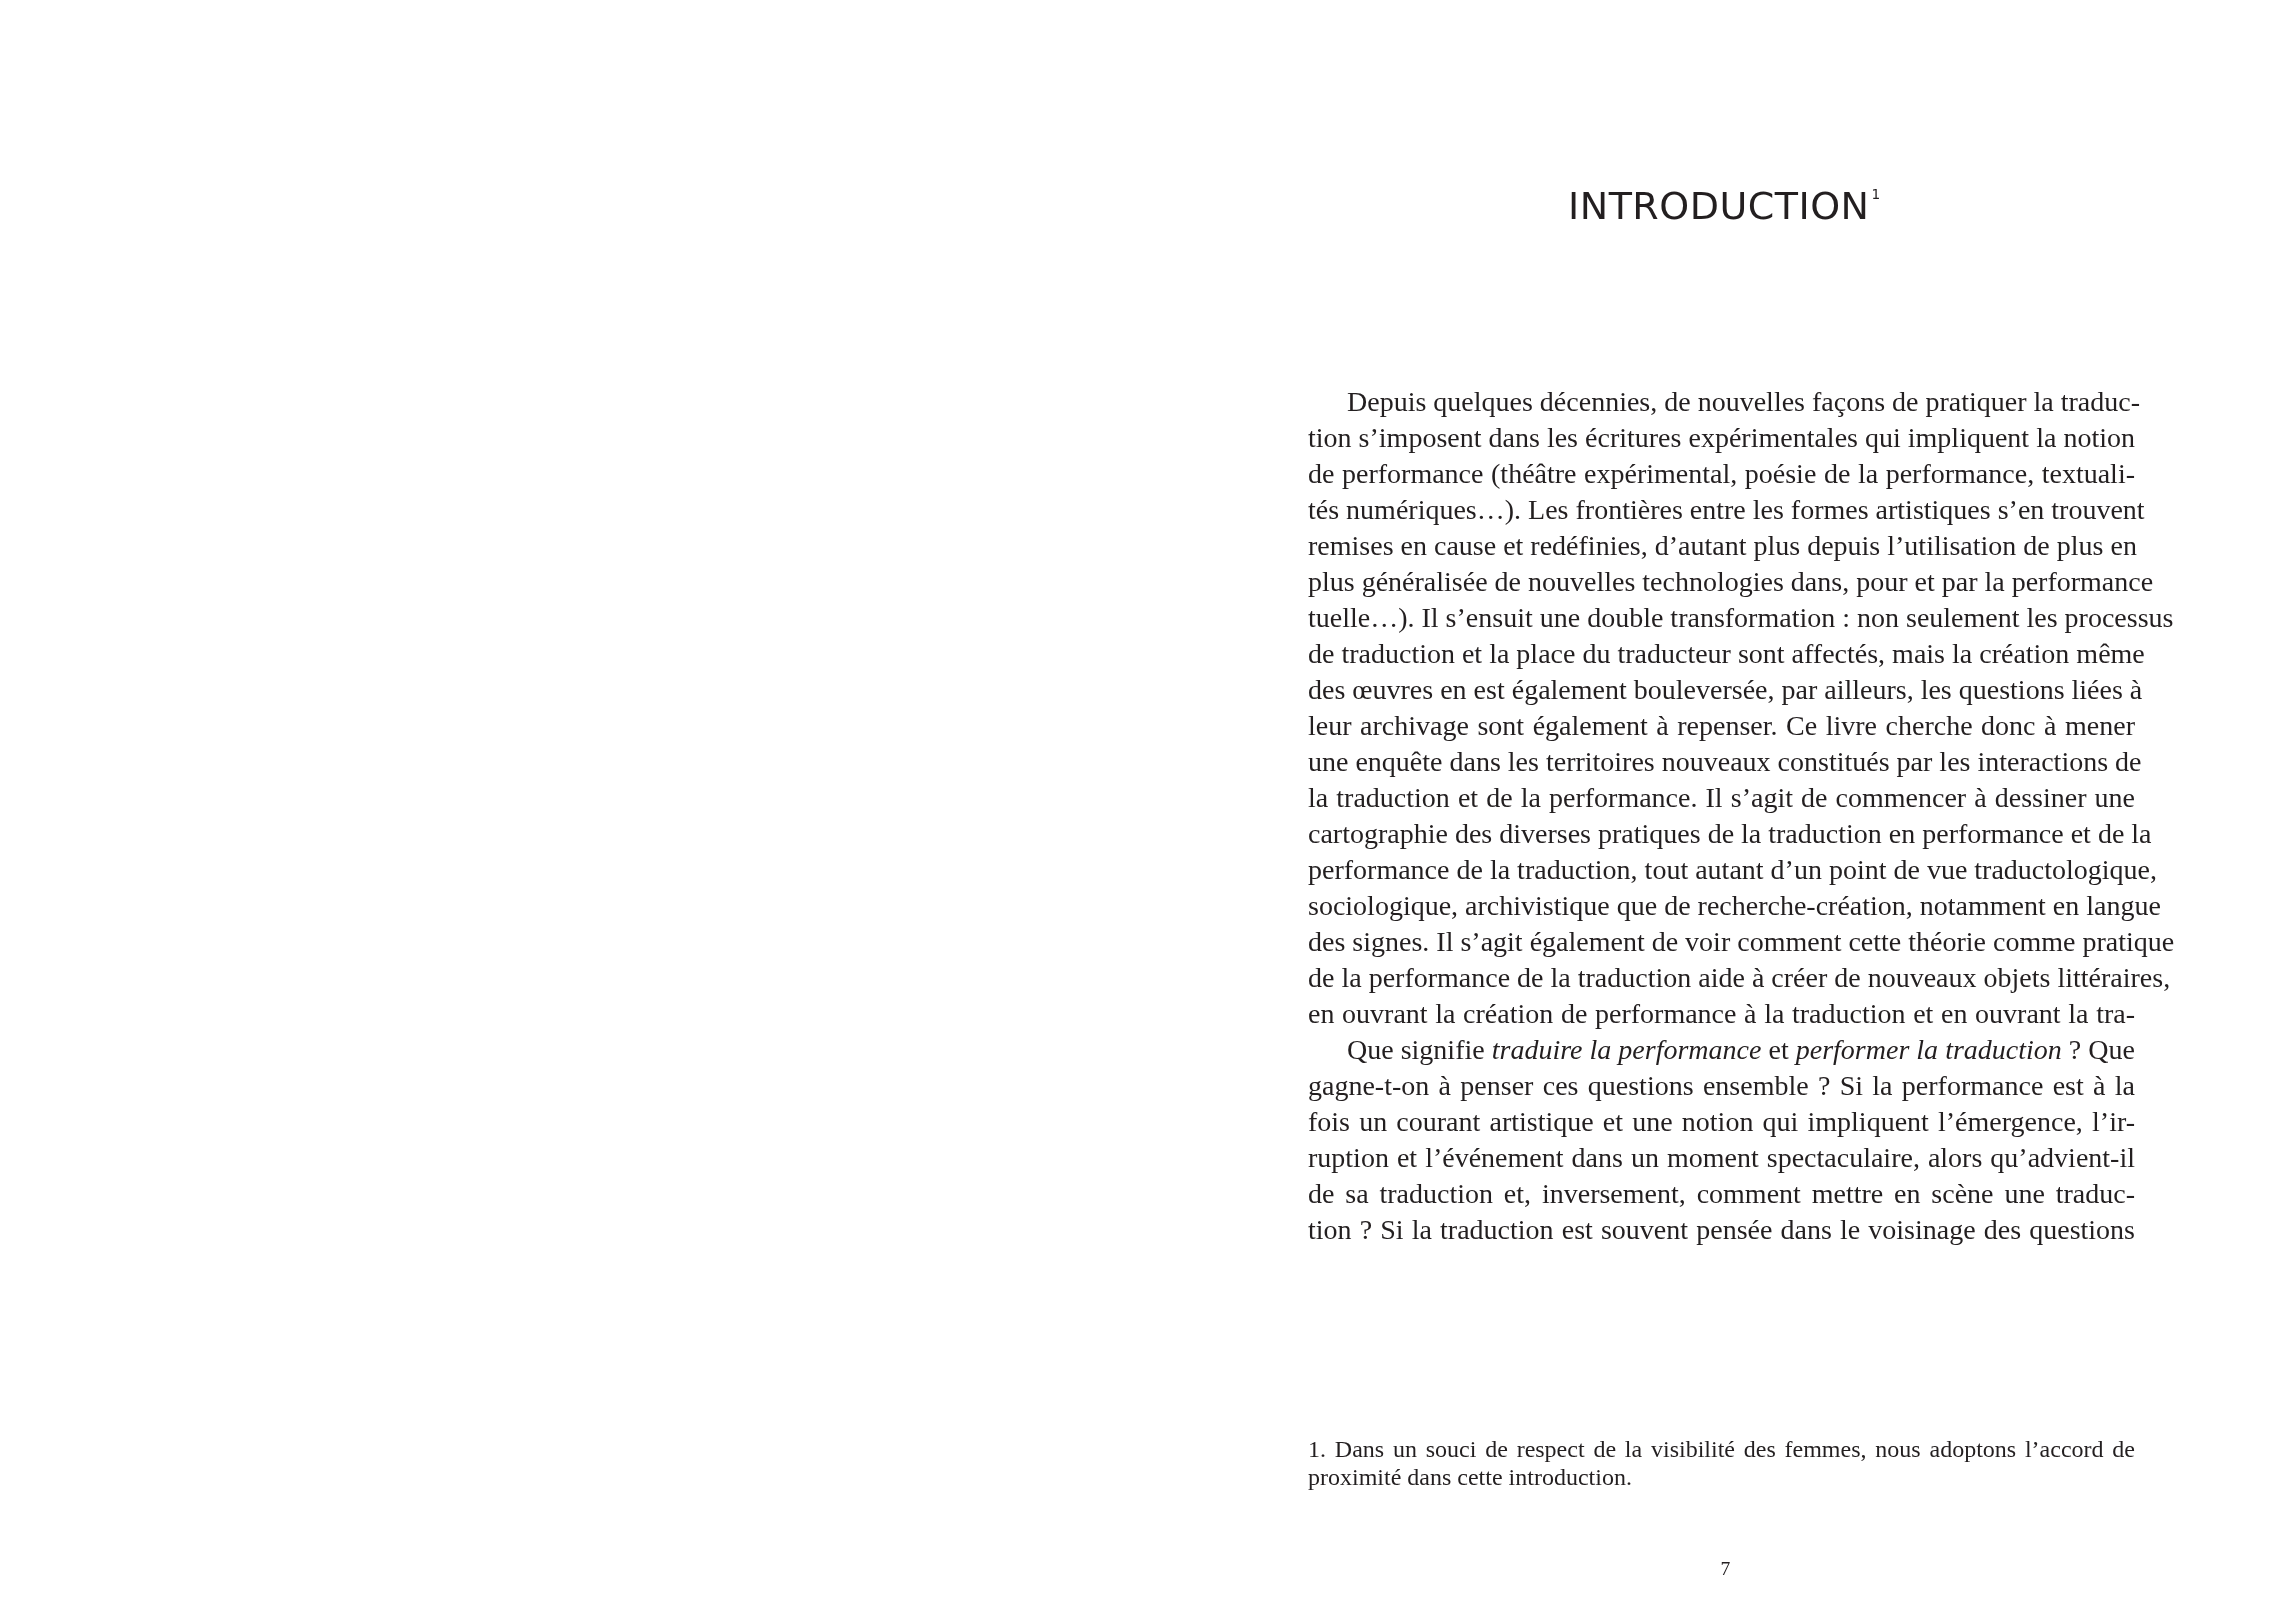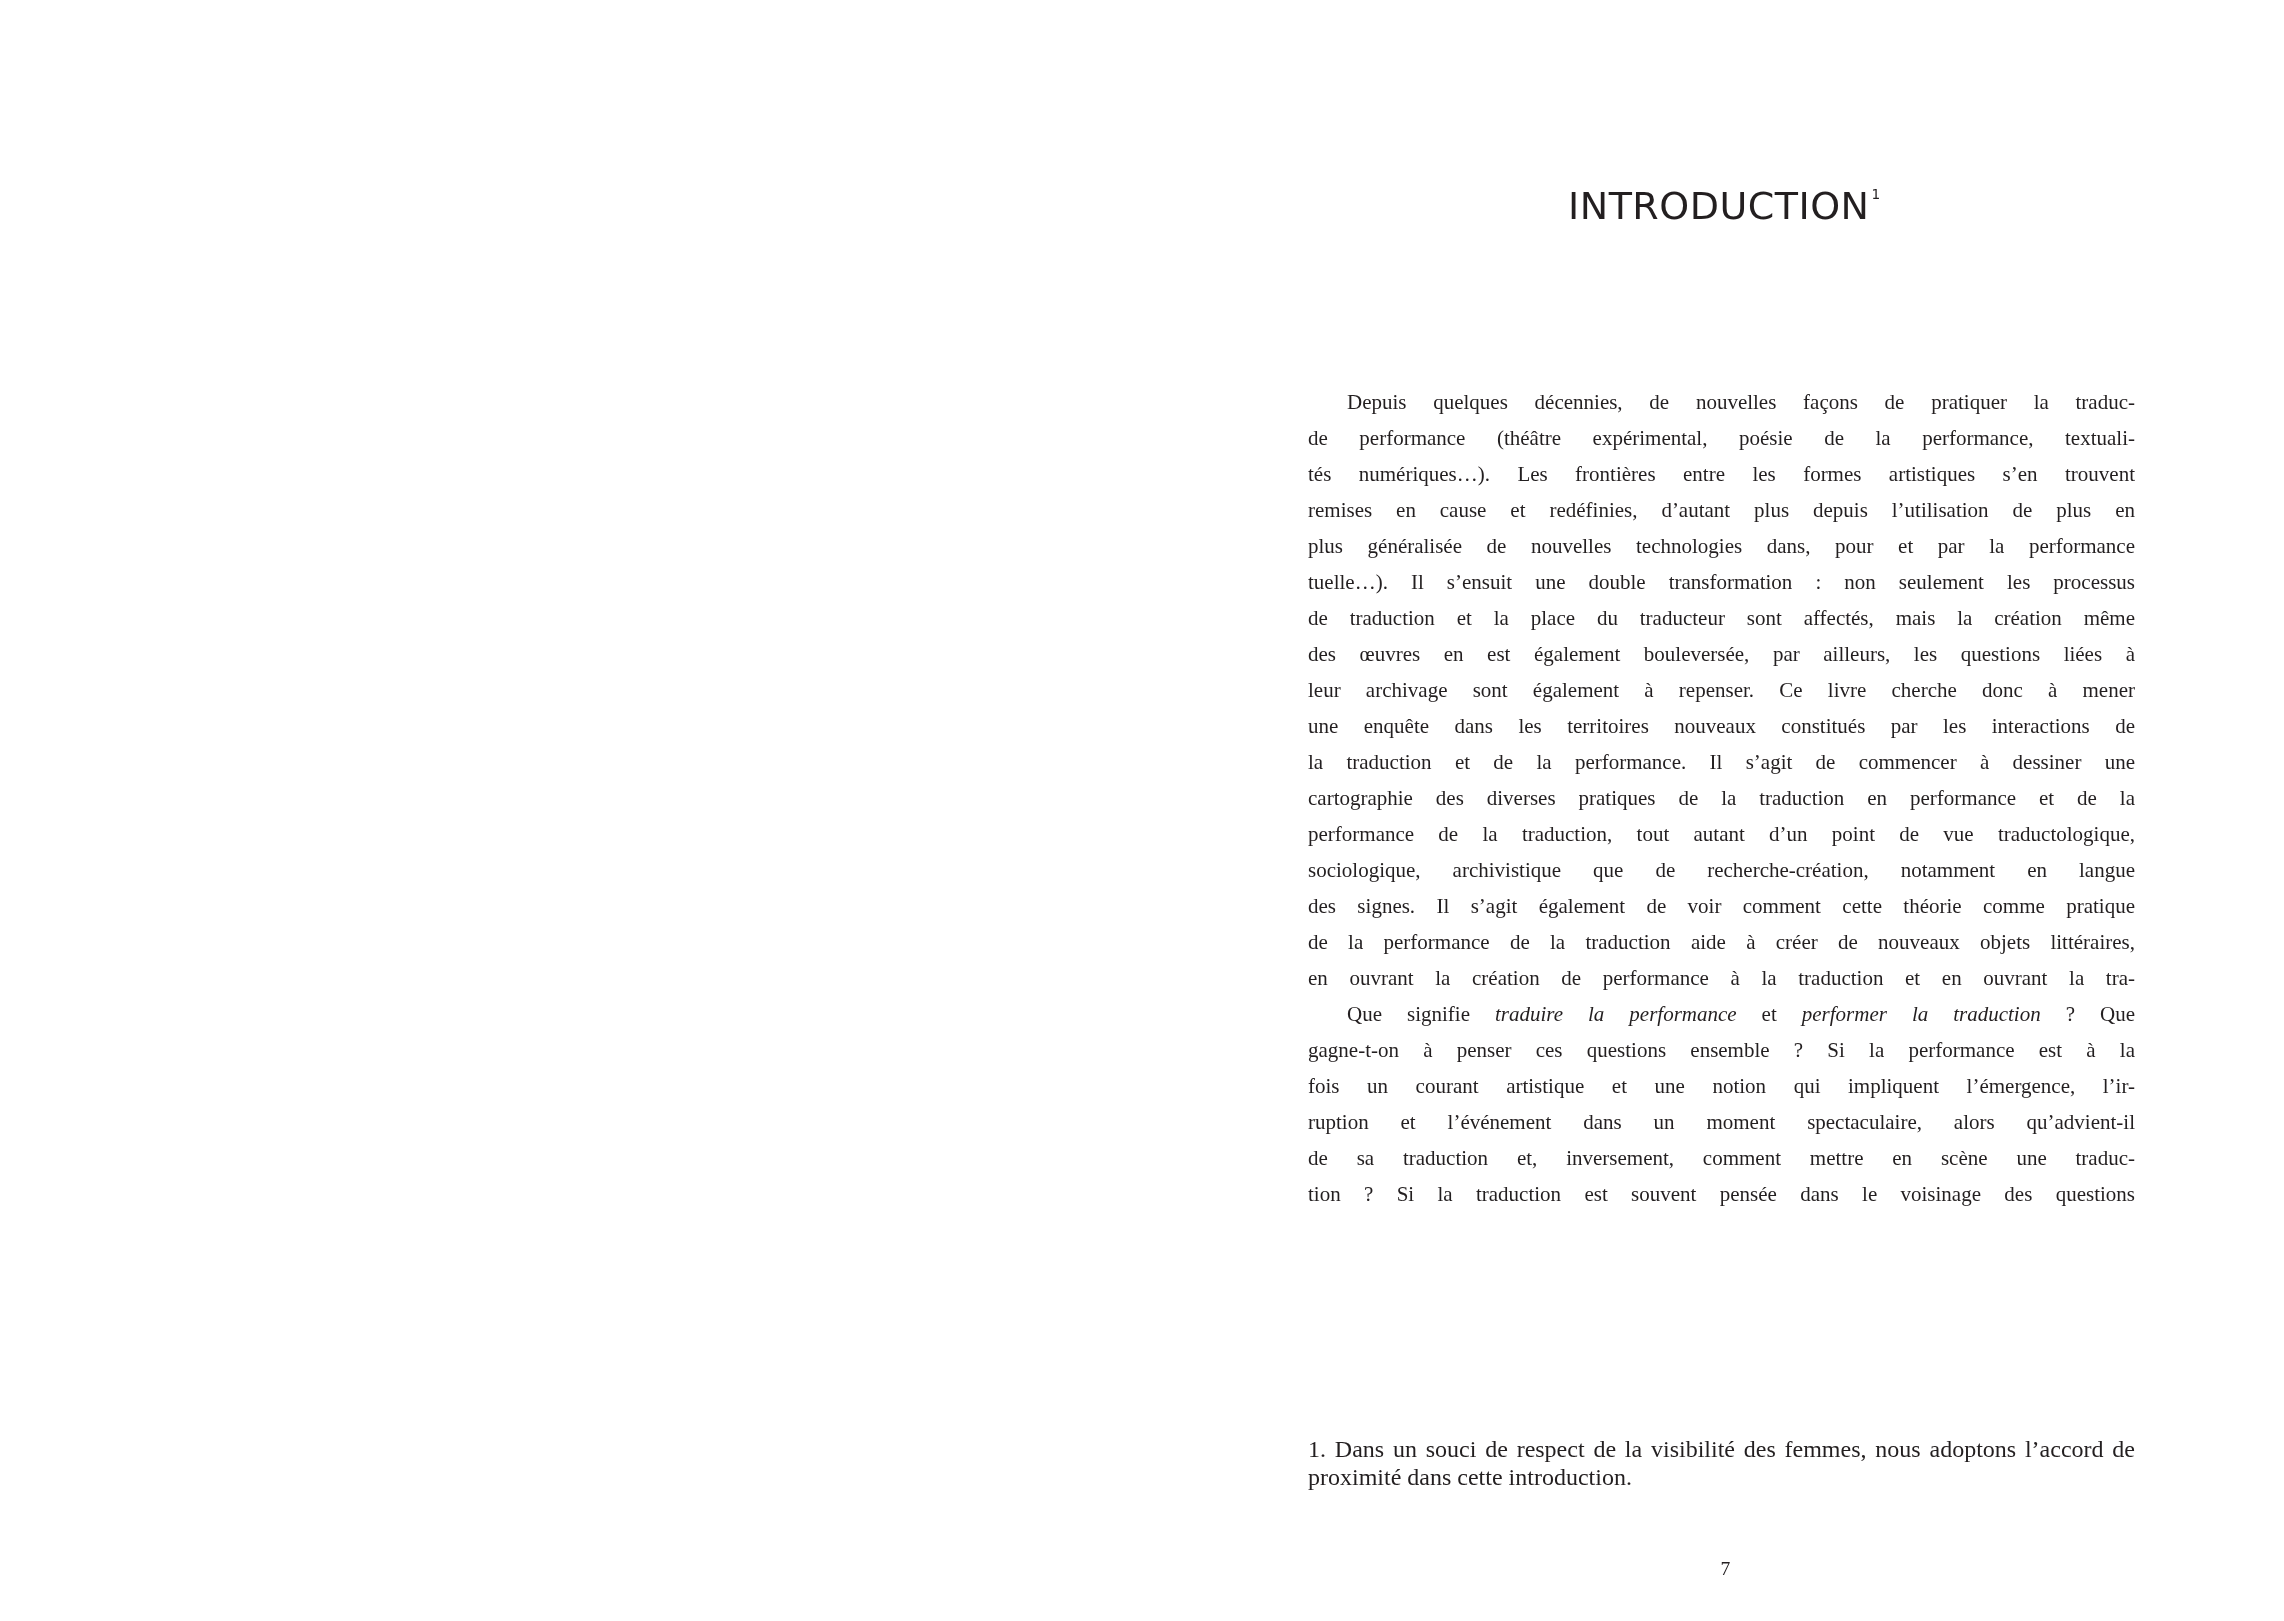--- a/index.html
+++ b/index.html
@@ -10,21 +10,21 @@
 
     .chapter-title {
       position: absolute; left: 1568px; top: 184px; width: 353px;
       font-family: "DejaVu Sans", sans-serif; font-size: 38px; letter-spacing: 0.5px;
       font-weight: normal; color: #231f20; white-space: nowrap; margin: 0;
     }
     .chapter-title sup { font-size: 13.7px; vertical-align: 19.6px; margin-left: 2px; }
 
     .body-text {
       position: absolute; left: 1308px; top: 384px; width: 827px;
-      font-family: "Liberation Serif", serif; font-size: 21px; line-height: 36px;
+      font-family: "Liberation Serif", serif; font-size: 28px; line-height: 36px;
       text-align: justify; color: #231f20;
       hyphens: manual;
     }
     .body-text .line { display: block; text-align: justify; text-align-last: justify; white-space: nowrap; overflow: visible; }
     .body-text .line.last { text-align-last: left; }
     .body-text .line.indent { padding-left: 39px; }
     .body-text em { font-style: italic; }
 
     .footnote {
       position: absolute; left: 1308px; top: 1435px; width: 827px;
@@ -43,20 +43,21 @@
 
 <div class="spread">
   <div class="page-left"></div>
   <div class="page-right"></div>
 
   <h1 class="chapter-title"><span>INTRODUCTION</span><sup>1</sup></h1>
 
   <div class="body-text">
     <div class="paragraph" id="para1">
         <span class="line indent">Depuis quelques décennies, de nouvelles façons de pratiquer la traduc-</span>
+        <span class="line">tion s’imposent dans les écritures expérimentales qui impliquent la notion</span>
         <span class="line">de performance (théâtre expérimental, poésie de la performance, textuali-</span>
         <span class="line">tés numériques…). Les frontières entre les formes artistiques s’en trouvent</span>
         <span class="line">remises en cause et redéfinies, d’autant plus depuis l’utilisation de plus en</span>
         <span class="line">plus généralisée de nouvelles technologies dans, pour et par la performance</span>
         <span class="line">tuelle…). Il s’ensuit une double transformation : non seulement les processus</span>
         <span class="line">de traduction et la place du traducteur sont affectés, mais la création même</span>
         <span class="line">des œuvres en est également bouleversée, par ailleurs, les questions liées à</span>
         <span class="line">leur archivage sont également à repenser. Ce livre cherche donc à mener</span>
         <span class="line">une enquête dans les territoires nouveaux constitués par les interactions de</span>
         <span class="line">la traduction et de la performance. Il s’agit de commencer à dessiner une</span>

